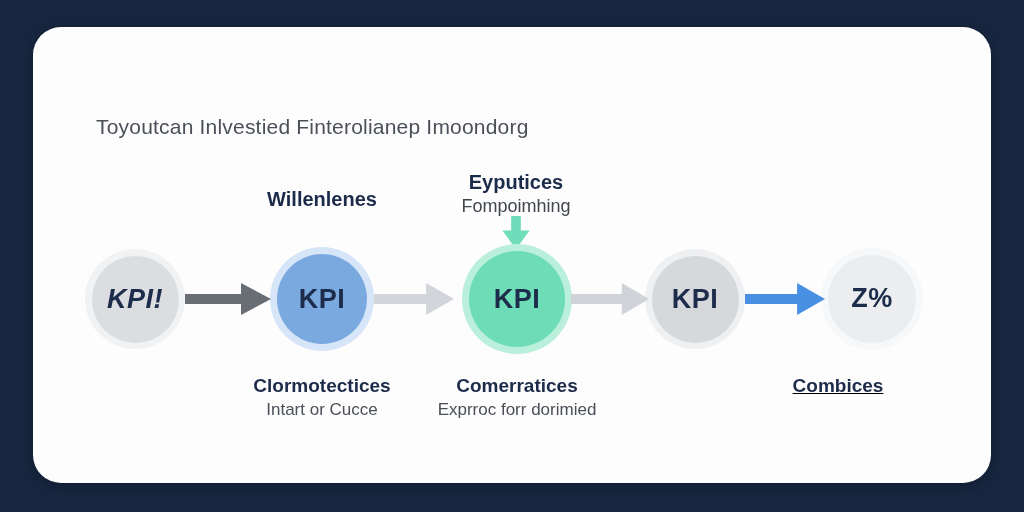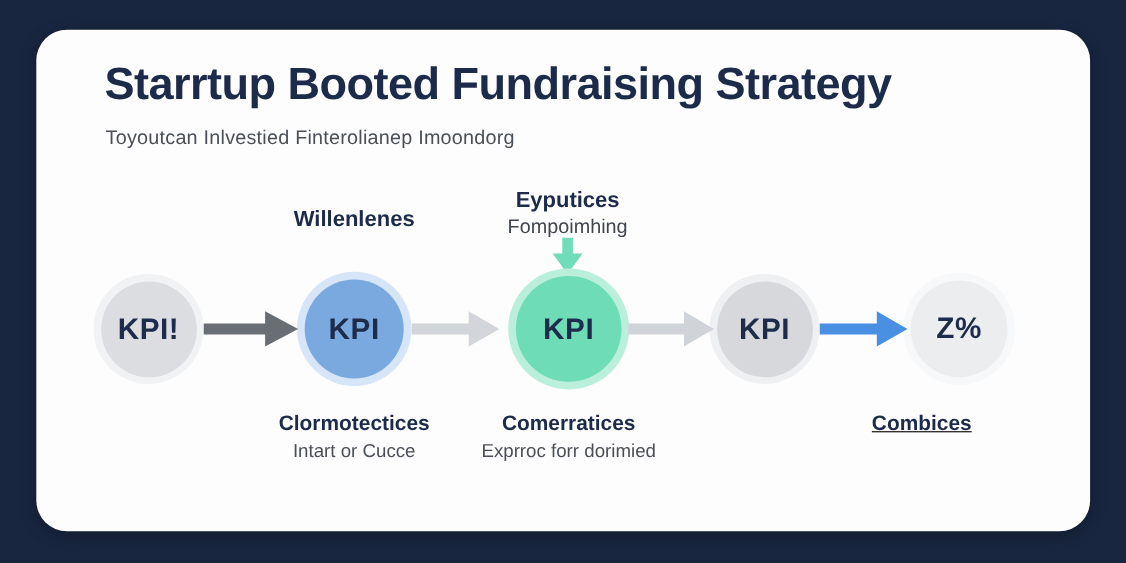--- a/index.html
+++ b/index.html
@@ -10,21 +10,21 @@
     position:absolute; left:33px; top:27px; width:958px; height:456px;
     border-radius:28px; box-shadow:0 3px 14px rgba(0,0,0,0.28);
   }
 
   .title {
     position:absolute; left:62px; top:26px;
     font-size:41px; font-weight:800; letter-spacing:-0.5px; white-space:nowrap;
   }
   .subtitle {
     position:absolute; left:63px; top:88px;
-    font-size:18px; letter-spacing:0.2px; white-space:nowrap;
+    font-size:21px; letter-spacing:0.2px; white-space:nowrap;
   }
 
   .label-group { position:absolute; transform:translateX(-50%); text-align:center; white-space:nowrap; }
   .lbl-heading { font-size:20px; font-weight:700; color:#1c2b4a; }
   .lbl-sub { font-size:18px; color:#41464e; margin-top:2px; }
 
   .above-willen { left:289px; top:161px; }
   .above-eyput  { left:483px; top:144px; }
   .above-unc    { left:810px; top:144px; }
 
@@ -57,41 +57,40 @@
   .arrow3 { left:538px; width:78px; }
   .arrow4 { left:712px; width:80px; }
 
   .down-arrow { position:absolute; left:468px; top:189px; width:30px; height:33px; }
 </style>
 </head>
 <body style="background: rgb(24, 38, 64);">
 
 <div class="card" style="background: rgb(253, 253, 254);">
 
-  <h1 class="title" style="color: rgb(28, 43, 74);">Starrtup Booted Fundraising Strategy</h1>
 
   <div class="subtitle" style="color: rgb(75, 80, 88);">Toyoutcan Inlvestied Finterolianep Imoondorg</div>
 
   <div class="label-group above-willen">
     <div class="lbl-heading">Willenlenes</div>
   </div>
 
   <div class="label-group above-eyput">
     <div class="lbl-heading">Eyputices</div>
     <div class="lbl-sub">Fompoimhing</div>
   </div>
 
   <div class="label-group above-unc">
   </div>
 
   <svg class="down-arrow" viewBox="0 0 30 34">
     <polygon points="10,0 20,0 20,15 29,15 15,34 1,15 10,15" style="fill: rgb(111, 220, 186);"></polygon>
   </svg>
 
-  <div class="node node1" style="background: rgb(241, 242, 243);">
+  <div class="node node1" style="background: rgb(241, 242, 243); font-style: italic;">
     <div class="node-inner" style="background: rgb(219, 221, 224);">
       <span class="node-text">KPI!</span>
     </div>
   </div>
 
   <div class="node node2" style="background: rgb(215, 229, 248);">
     <div class="node-inner" style="background: rgb(122, 169, 224);">
       <span class="node-text">KPI</span>
     </div>
   </div>

